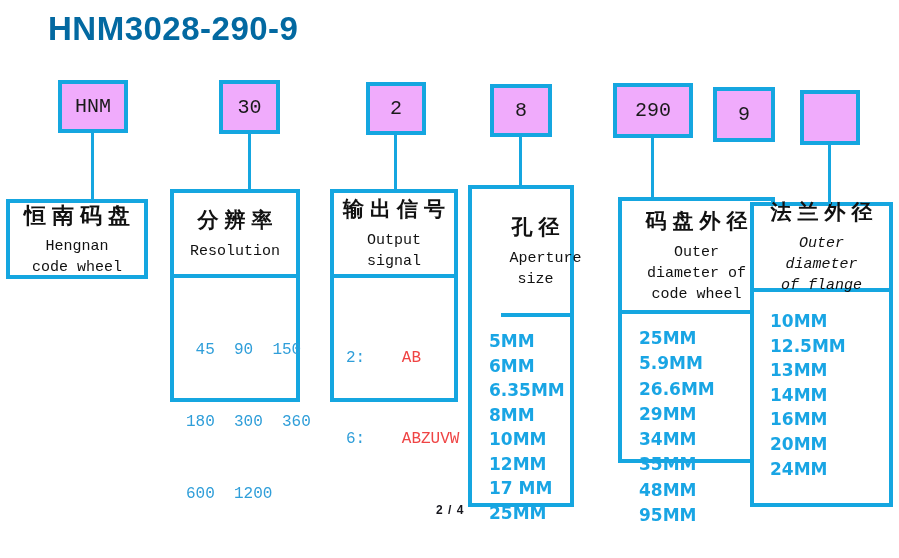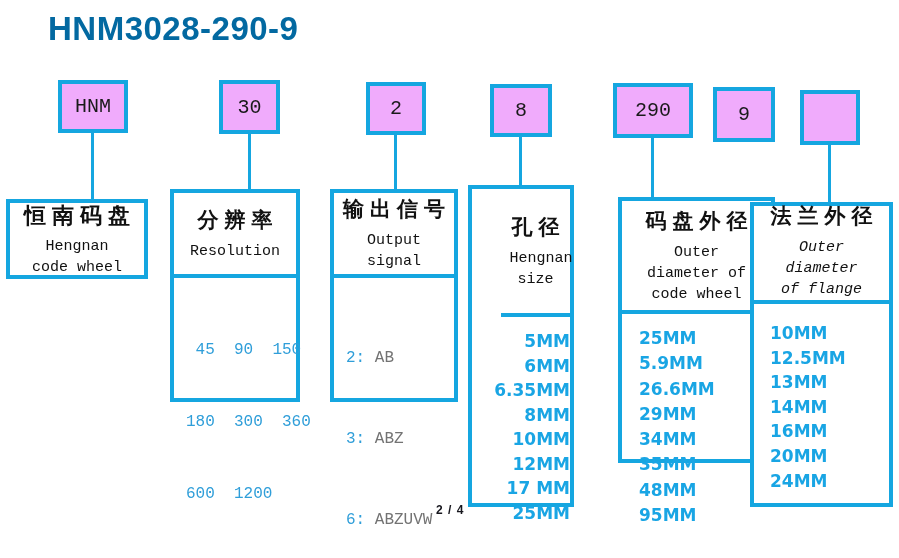--- a/index.html
+++ b/index.html
@@ -80,21 +80,21 @@
     white-space: pre;
   }
   .sig-list {
     padding: 13px 0 0 12px;
     font-family: "Liberation Mono", "DejaVu Sans Mono", monospace;
     font-size: 16px;
     line-height: 27px;
     white-space: pre;
   }
   .sig-row .sig-code { color: #2f9ed9; }
-  .sig-row .sig-val  { color: #737373; }
+  .sig-row .sig-val  { color: #ef4444; margin-left: 27px; }
   .mm-list {
     font-family: "DejaVu Sans", sans-serif;
     font-weight: bold;
     color: #19a5e4;
     font-size: 17px;
   }
   .page-num {
     position: absolute;
     left: 436px; top: 503px;
     font-size: 12px;
@@ -159,31 +159,30 @@
     </div>
   </div>
 
   <div class="desc-box" style="left:330px; top:189px; width:128px; height:213px;">
     <div class="box-header divided" style="height:85px;">
       <div class="zh-title">输出信号</div>
       <div class="en-title">Output signal</div>
     </div>
     <div class="sig-list">
       <div class="sig-row"><span class="sig-code">2:</span> <span class="sig-val">AB</span></div>
-      <div class="sig-row"><span class="sig-code">3:</span> <span class="sig-val">ABZ</span></div>
       <div class="sig-row"><span class="sig-code">6:</span> <span class="sig-val">ABZUVW</span></div>
     </div>
   </div>
 
   <div class="desc-box" style="left:468px; top:185px; width:106px; height:322px;">
     <div class="box-header divided" style="height:128px;margin-left:29px;">
       <div class="zh-title">孔径</div>
-      <div class="en-title" style="max-width:92px;">Hengnan size</div>
-    </div>
-    <div class="mm-list" style="padding:12px 0 0 17px; line-height:24.5px;text-align:right;">
+      <div class="en-title" style="max-width:92px;">Aperture size</div>
+    </div>
+    <div class="mm-list" style="padding:12px 0 0 17px; line-height:24.5px;">
       <div>5MM</div>
       <div>6MM</div>
       <div>6.35MM</div>
       <div>8MM</div>
       <div>10MM</div>
       <div>12MM</div>
       <div>17 MM</div>
       <div>25MM</div>
     </div>
   </div>
@@ -199,21 +198,21 @@
       <div>26.6MM</div>
       <div>29MM</div>
       <div>34MM</div>
       <div>35MM</div>
       <div>48MM</div>
       <div>95MM</div>
     </div>
   </div>
 
   <div class="desc-box" style="left:750px; top:202px; width:143px; height:305px;">
-    <div class="box-header divided" style="height:98px;justify-content:flex-end;">
+    <div class="box-header divided" style="height:86px;">
       <div class="zh-title">法兰外径</div>
       <div class="en-title" style="max-width:132px;font-style:italic;">Outer diameter of flange</div>
     </div>
     <div class="mm-list" style="padding:17px 0 0 16px; line-height:24.6px;">
       <div>10MM</div>
       <div>12.5MM</div>
       <div>13MM</div>
       <div>14MM</div>
       <div>16MM</div>
       <div>20MM</div>

